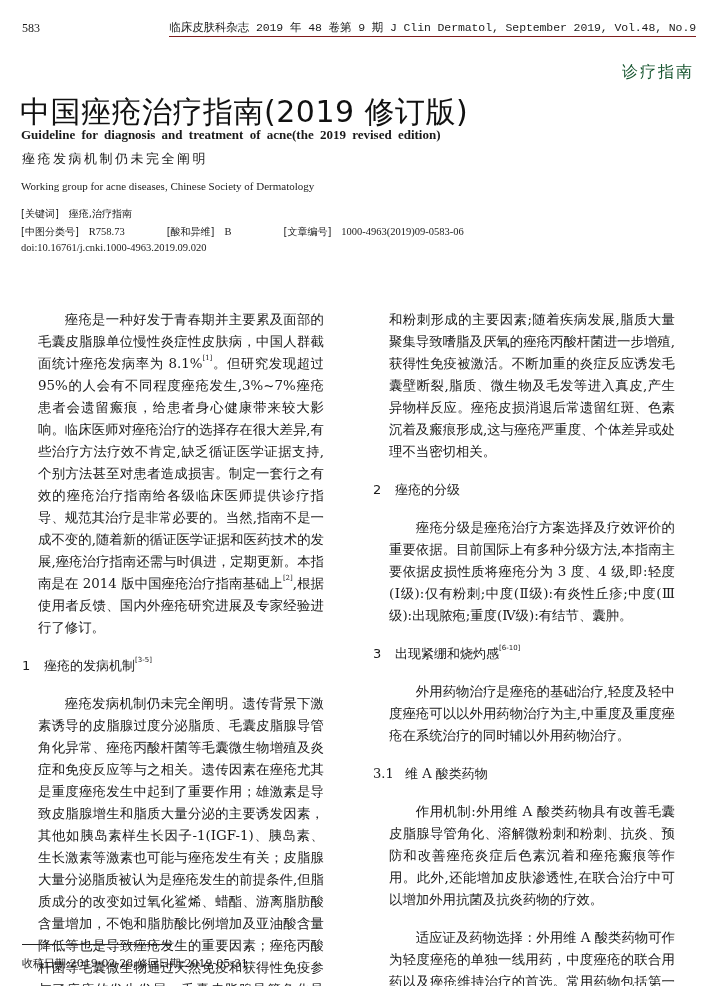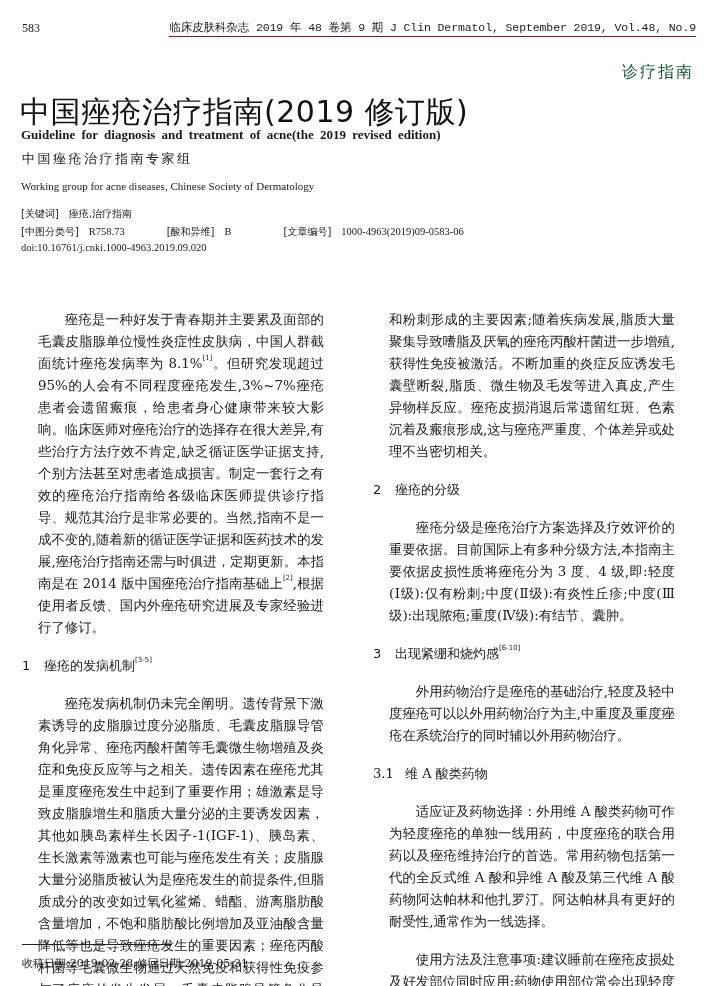--- a/index.html
+++ b/index.html
@@ -40,21 +40,21 @@
 </style>
 </head>
 <body>
 
 <div class="abs page-num">583</div>
 <div class="abs running-head">临床皮肤科杂志 2019 年 48 卷第 9 期   J Clin Dermatol, September 2019, Vol.48, No.9</div>
 <div class="abs section-tag">诊疗指南</div>
 
 <div class="abs title">中国痤疮治疗指南(2019 修订版)</div>
 <div class="abs subtitle">Guideline for diagnosis and treatment of acne(the 2019 revised edition)</div>
-<div class="abs author-cn">中国痤疮治疗指南专家组</div>
+<div class="abs author-cn">痤疮发病机制仍未完全阐明</div>
 <div class="abs author-en">Working group for acne diseases, Chinese Society of Dermatology</div>
 
 <div class="abs meta" style="top:207px;">
   <span class="lbl">[关键词]</span><span class="val lbl">痤疮,治疗指南</span>
 </div>
 <div class="abs meta" style="top:225px;">
   <span class="lbl">[中图分类号]</span><span class="val">R758.73</span><span class="gap"></span><span class="lbl">[酸和异维]</span><span class="val">B</span><span class="gap2"></span><span class="lbl">[文章编号]</span><span class="val">1000-4963(2019)09-0583-06</span>
 </div>
 <div class="abs meta" style="top:242px;">doi:10.16761/j.cnki.1000-4963.2019.09.020</div>
 
@@ -64,18 +64,19 @@
   <p>痤疮发病机制仍未完全阐明。遗传背景下激素诱导的皮脂腺过度分泌脂质、毛囊皮脂腺导管角化异常、痤疮丙酸杆菌等毛囊微生物增殖及炎症和免疫反应等与之相关。遗传因素在痤疮尤其是重度痤疮发生中起到了重要作用；雄激素是导致皮脂腺增生和脂质大量分泌的主要诱发因素，其他如胰岛素样生长因子-1(IGF-1)、胰岛素、生长激素等激素也可能与痤疮发生有关；皮脂腺大量分泌脂质被认为是痤疮发生的前提条件,但脂质成分的改变如过氧化鲨烯、蜡酯、游离脂肪酸含量增加，不饱和脂肪酸比例增加及亚油酸含量降低等也是导致痤疮发生的重要因素；痤疮丙酸杆菌等毛囊微生物通过天然免疫和获得性免疫参与了痤疮的发生发展。毛囊皮脂腺导管角化异常、炎症与免疫反应是痤疮的主要病理特征，且炎症反应贯穿了疾病的全过程。毛囊微生物和/或异常脂质通过活化 Toll 样受体(TLRs)进而产生白细胞介素(IL)-1α 及其他有关炎症递质,IL-1α 目前认为是皮脂腺导管角化及微粉刺</p>
 </div>
 
 <div class="abs col col-right">
   <p class="noindent">和粉刺形成的主要因素;随着疾病发展,脂质大量聚集导致嗜脂及厌氧的痤疮丙酸杆菌进一步增殖,获得性免疫被激活。不断加重的炎症反应诱发毛囊壁断裂,脂质、微生物及毛发等进入真皮,产生异物样反应。痤疮皮损消退后常遗留红斑、色素沉着及瘢痕形成,这与痤疮严重度、个体差异或处理不当密切相关。</p>
   <div class="h1"><span class="num">2</span><span>痤疮的分级</span></div>
   <p>痤疮分级是痤疮治疗方案选择及疗效评价的重要依据。目前国际上有多种分级方法,本指南主要依据皮损性质将痤疮分为 3 度、4 级,即:轻度(Ⅰ级):仅有粉刺;中度(Ⅱ级):有炎性丘疹;中度(Ⅲ级):出现脓疱;重度(Ⅳ级):有结节、囊肿。</p>
   <div class="h1"><span class="num">3</span><span>出现紧绷和烧灼感</span><sup>[6-10]</sup></div>
   <p>外用药物治疗是痤疮的基础治疗,轻度及轻中度痤疮可以以外用药物治疗为主,中重度及重度痤疮在系统治疗的同时辅以外用药物治疗。</p>
   <div class="h2"><span class="num">3.1</span><span>维 A 酸类药物</span></div>
+  <p>作用机制:外用维 A 酸类药物具有改善毛囊皮脂腺导管角化、溶解微粉刺和粉刺、抗炎、预防和改善痤疮炎症后色素沉着和痤疮瘢痕等作用。此外,还能增加皮肤渗透性,在联合治疗中可以增加外用抗菌及抗炎药物的疗效。</p>
   <p>适应证及药物选择：外用维 A 酸类药物可作为轻度痤疮的单独一线用药，中度痤疮的联合用药以及痤疮维持治疗的首选。常用药物包括第一代的全反式维 A 酸和异维 A 酸及第三代维 A 酸药物阿达帕林和他扎罗汀。阿达帕林具有更好的耐受性,通常作为一线选择。</p>
   <p>使用方法及注意事项:建议睡前在痤疮皮损处及好发部位同时应用;药物使用部位常会出现轻度皮肤刺激反应如局部红斑、脱屑,出现紧绷和烧灼感,但随着使用时间延长往往可逐渐耐受,刺激反应严重者建议停药;此外,维 A 酸药物存在光分解现象(主要是一代维 A 酸)并可能增加皮肤敏感性,部分患者在开始</p>
 </div>
 
 <div class="abs footnote-rule"></div>
 <div class="abs footnote">收稿日期:2019-02-28;修回日期:2019-05-31</div>
 
 </body></html>

